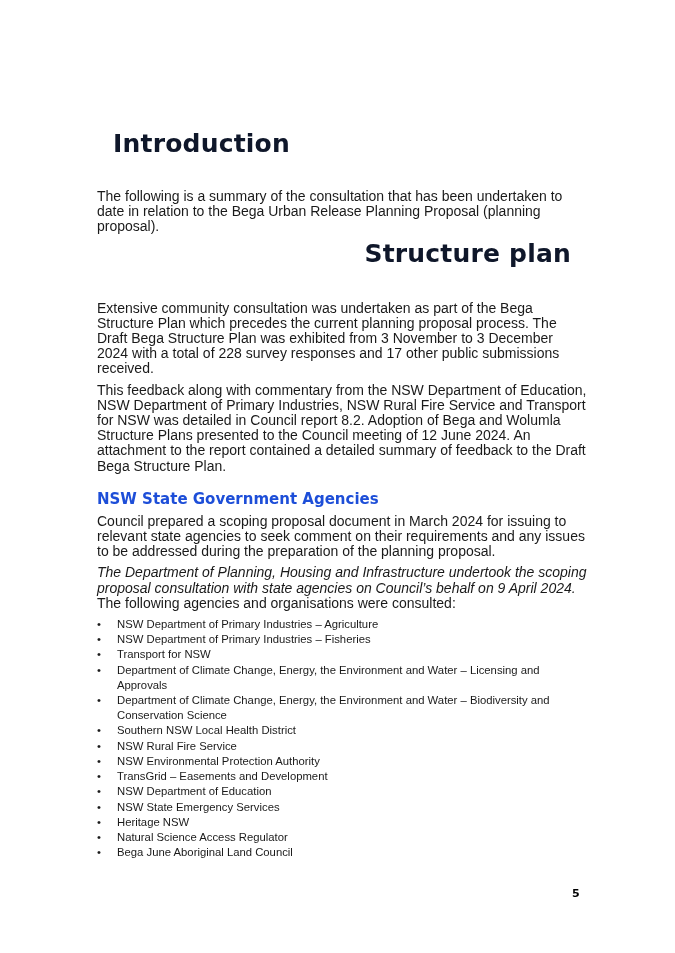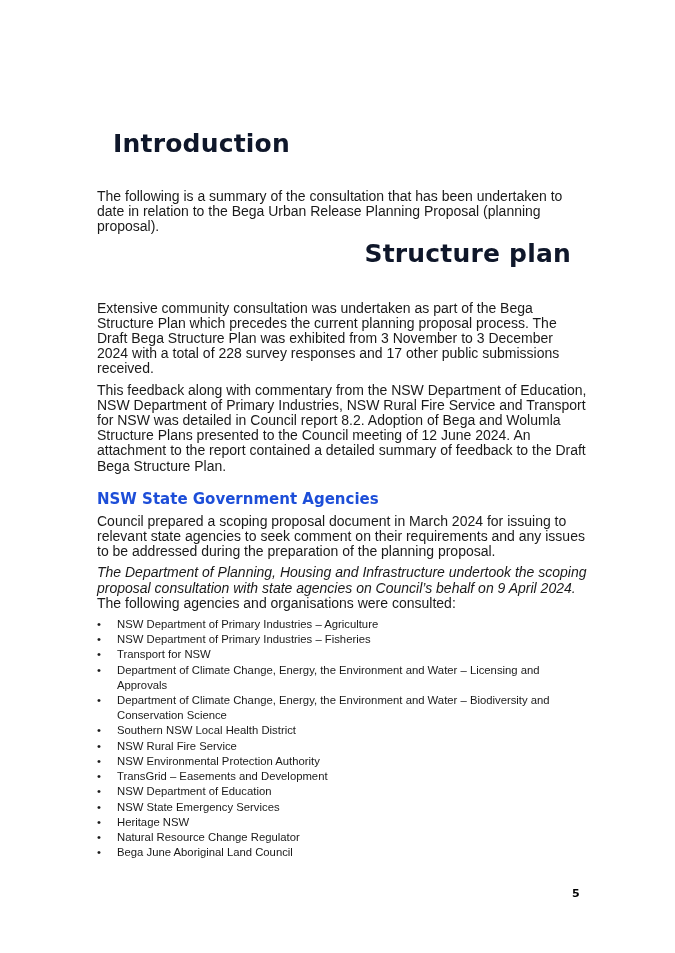--- a/index.html
+++ b/index.html
@@ -85,19 +85,19 @@
       <li><span class="bullet">•</span><span>Transport for NSW</span></li>
       <li><span class="bullet">•</span><span>Department of Climate Change, Energy, the Environment and Water – Licensing and Approvals</span></li>
       <li><span class="bullet">•</span><span>Department of Climate Change, Energy, the Environment and Water – Biodiversity and Conservation Science</span></li>
       <li><span class="bullet">•</span><span>Southern NSW Local Health District</span></li>
       <li><span class="bullet">•</span><span>NSW Rural Fire Service</span></li>
       <li><span class="bullet">•</span><span>NSW Environmental Protection Authority</span></li>
       <li><span class="bullet">•</span><span>TransGrid – Easements and Development</span></li>
       <li><span class="bullet">•</span><span>NSW Department of Education</span></li>
       <li><span class="bullet">•</span><span>NSW State Emergency Services</span></li>
       <li><span class="bullet">•</span><span>Heritage NSW</span></li>
-      <li><span class="bullet">•</span><span>Natural Resource Change Regulator</span></li>
+      <li><span class="bullet">•</span><span>Natural Science Access Regulator</span></li>
       <li><span class="bullet">•</span><span>Bega June Aboriginal Land Council</span></li>
     </ul>
   </div>
 
   <div class="pagenum">5</div>
 </div>
 
 </body></html>

